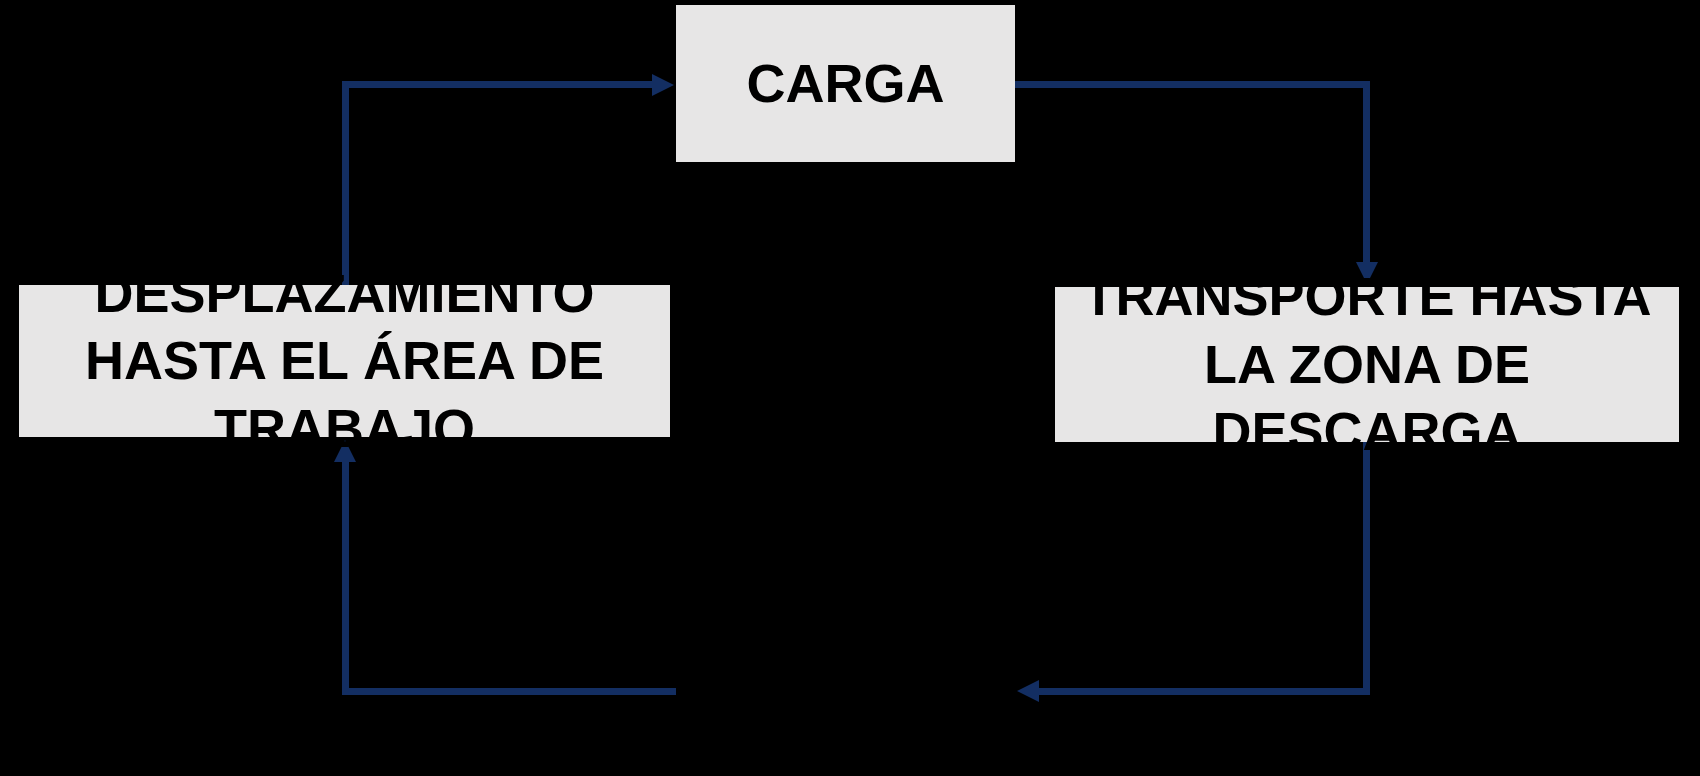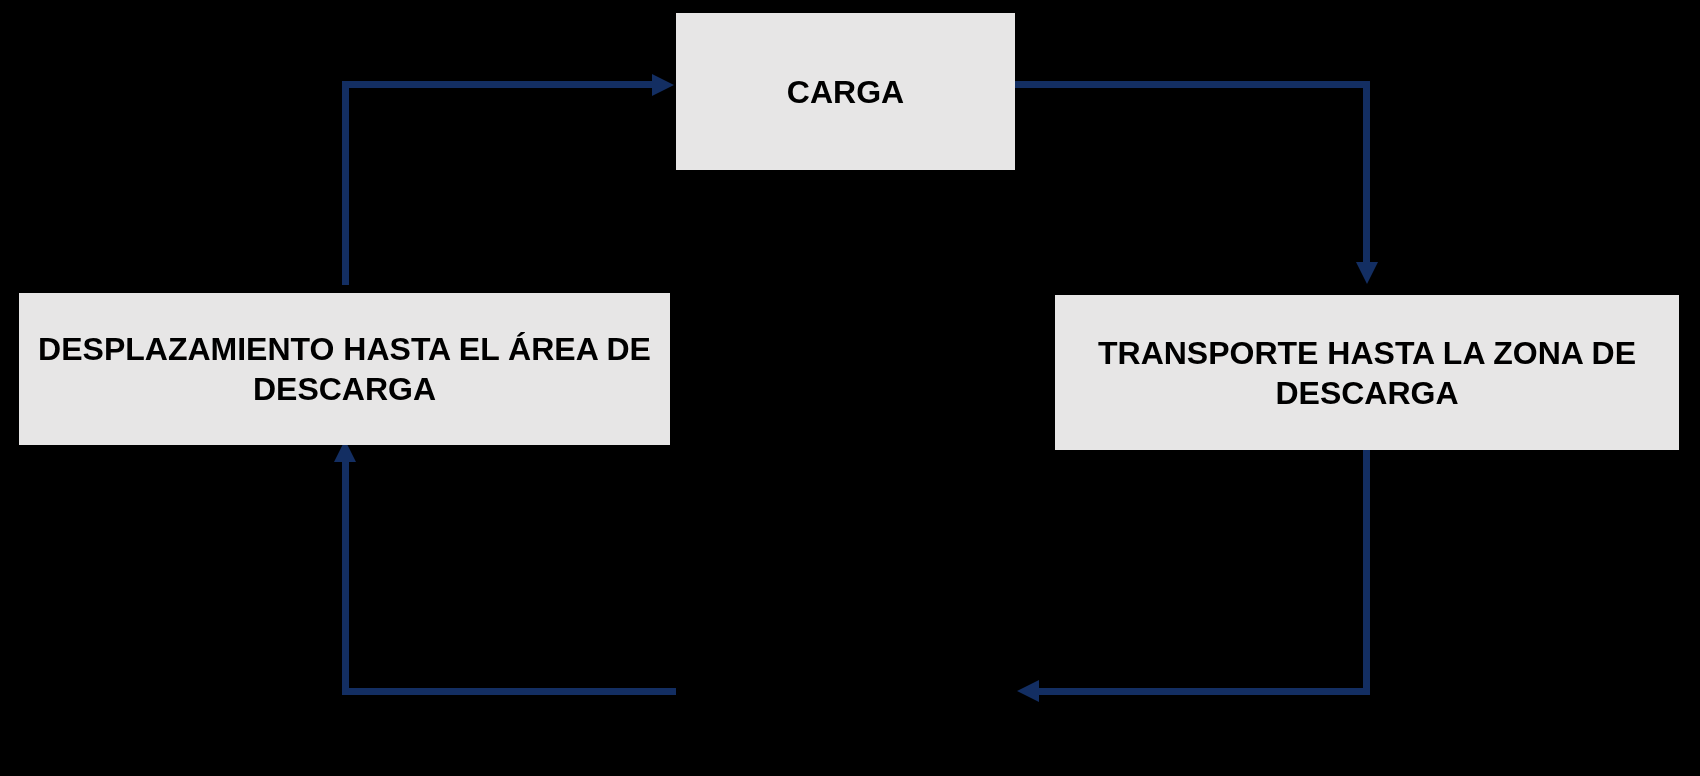--- a/index.html
+++ b/index.html
@@ -17,25 +17,24 @@
   }
   .node {
     position: absolute;
     background: var(--box-fill, #E7E6E6);
     color: var(--text-color, #000000);
     display: flex;
     align-items: center;
     justify-content: center;
     text-align: center;
     font-weight: bold;
-    font-size: 32px;
+    font-size: 54px;
     line-height: 1.25;
     padding: 0 14px;
     box-sizing: border-box;
-    margin-top: 8px;
   }
   .node-carga          { left: 676px;  top: 5px;   width: 339px; height: 157px; }
   .node-transporte     { left: 1055px; top: 287px; width: 624px; height: 155px; align-items: center; }
   .node-descarga       { left: 676px;  top: 613px; width: 339px; height: 157px; }
   .node-desplazamiento { left: 19px;   top: 285px; width: 651px; height: 152px; }
 
   .seg {
     position: absolute;
     background: var(--arrow-color, #132E62);
   }
@@ -89,16 +88,16 @@
   <div class="node node-carga">
     <span>CARGA</span>
   </div>
 
   <div class="node node-transporte">
     <span>TRANSPORTE HASTA LA ZONA DE DESCARGA</span>
   </div>
 
 
   <div class="node node-desplazamiento">
-    <span>DESPLAZAMIENTO HASTA EL ÁREA DE DESCARGA</span>
+    <span>DESPLAZAMIENTO HASTA EL ÁREA DE TRABAJO</span>
   </div>
 
 </div>
 
 </body></html>

